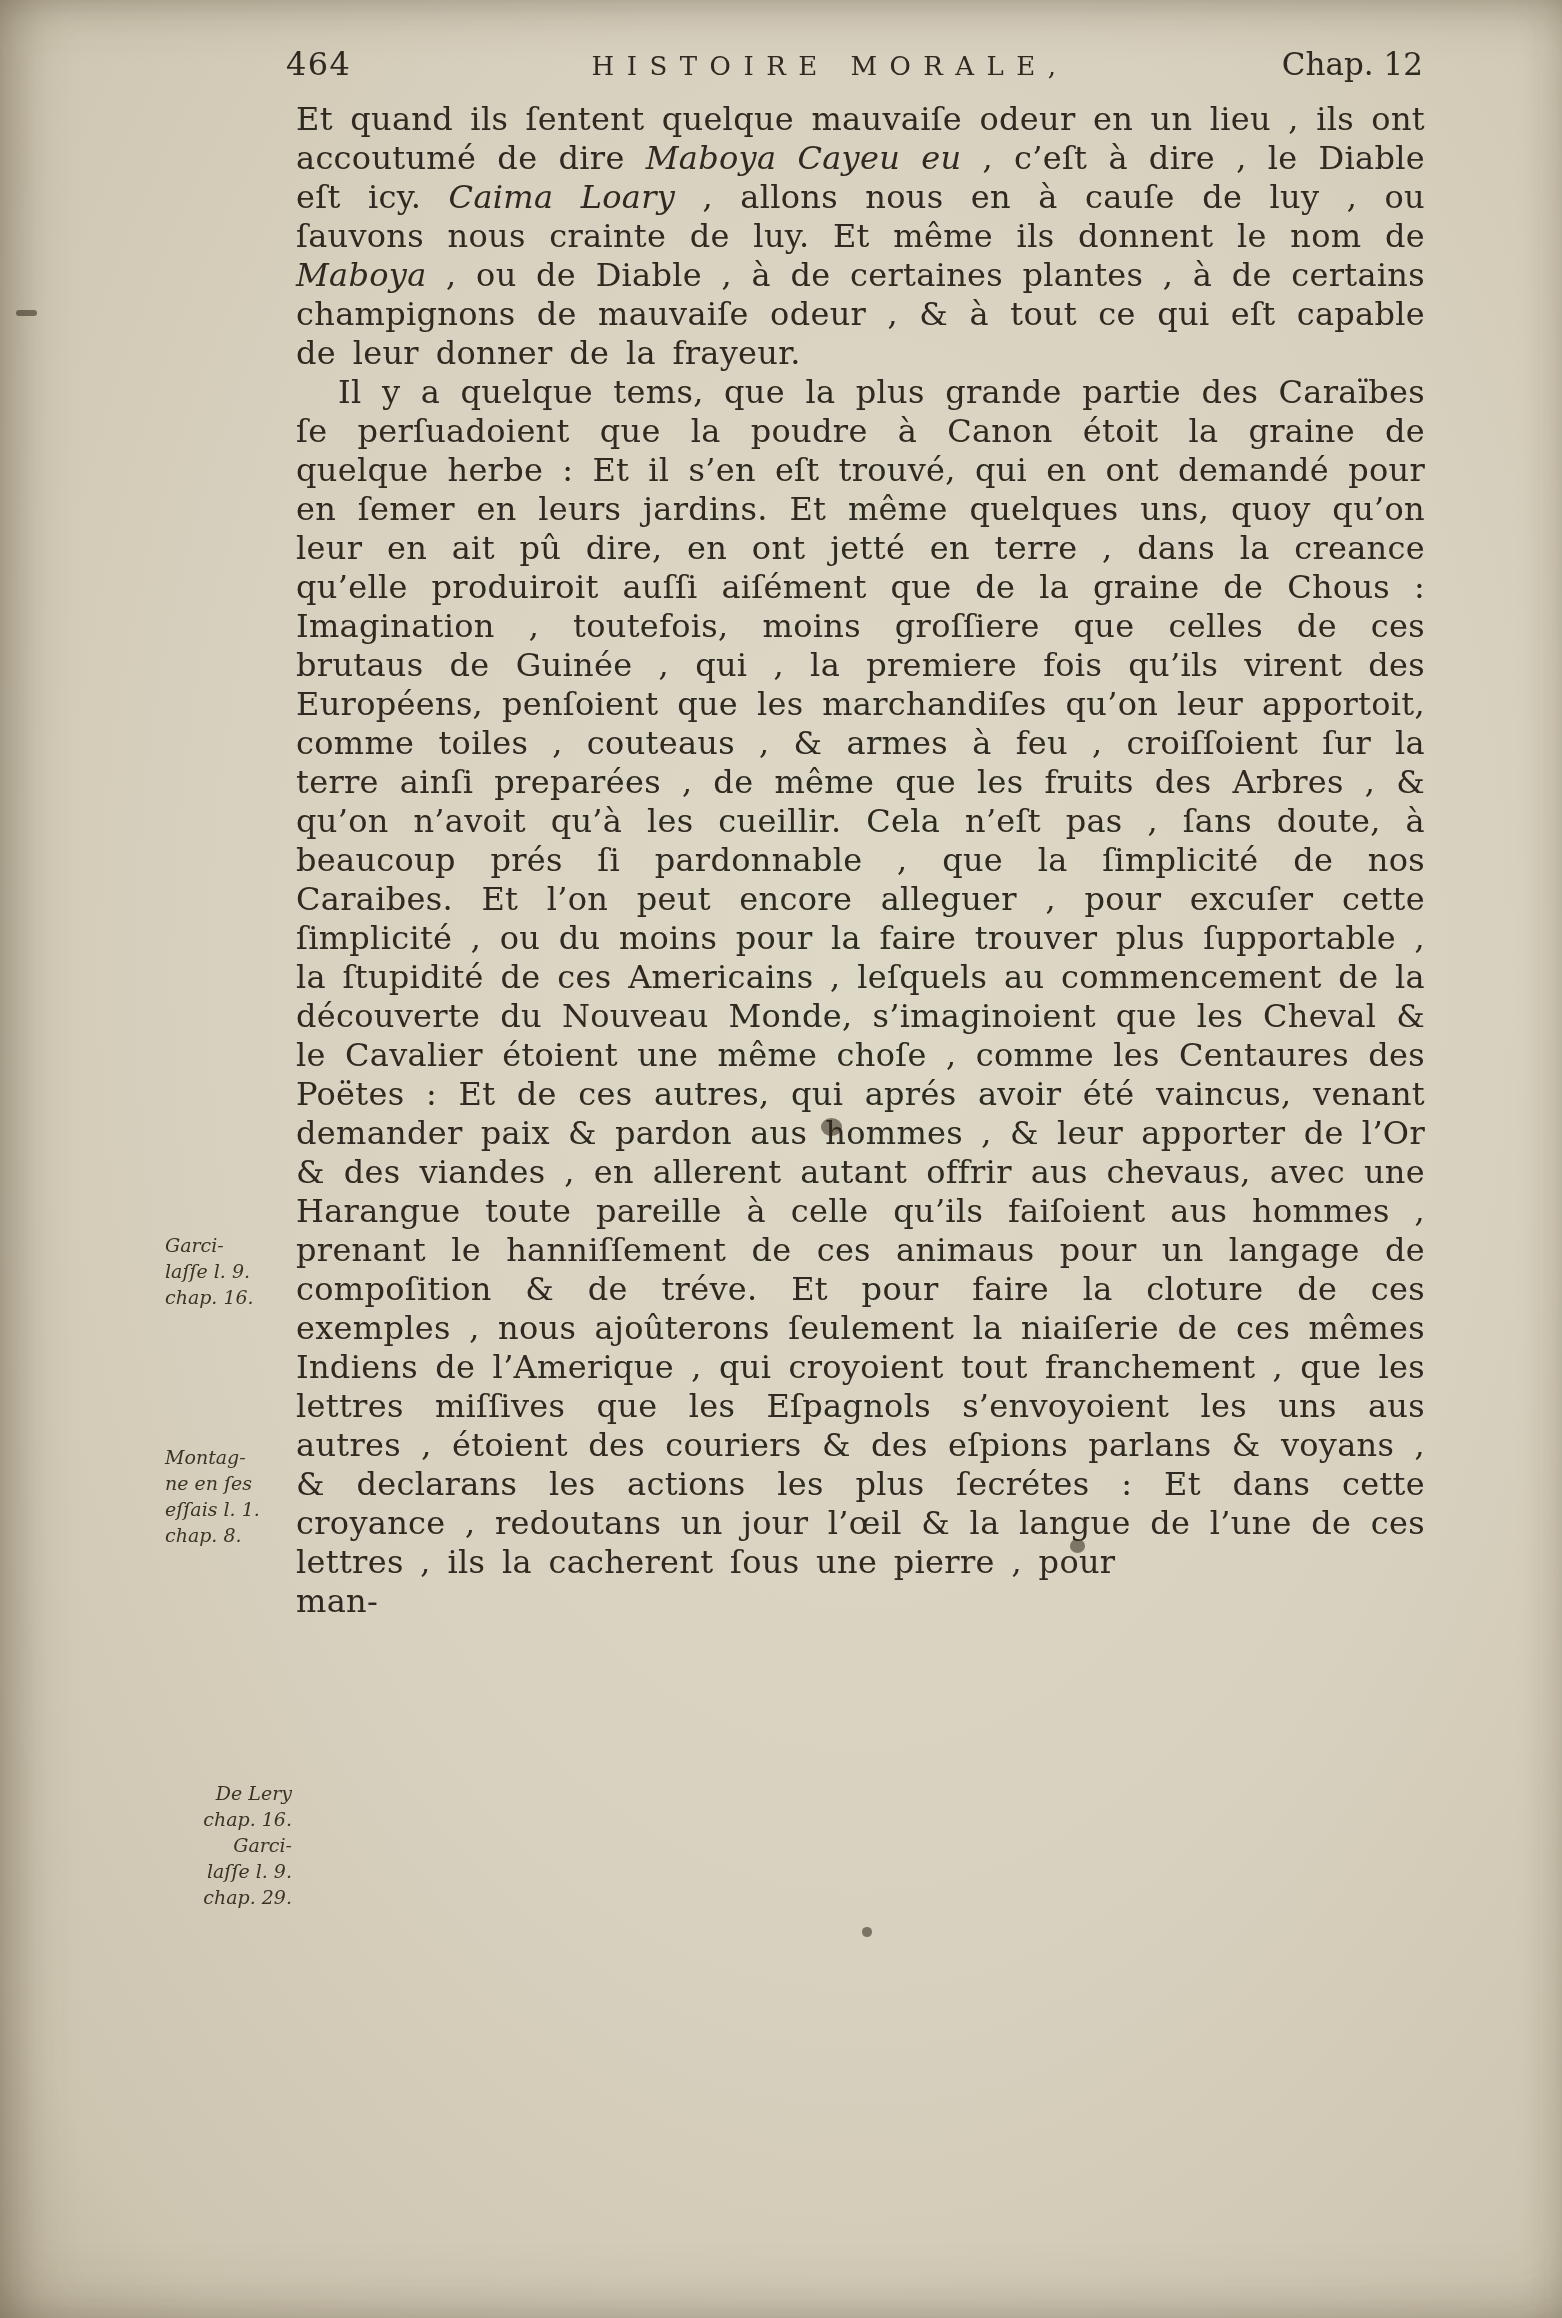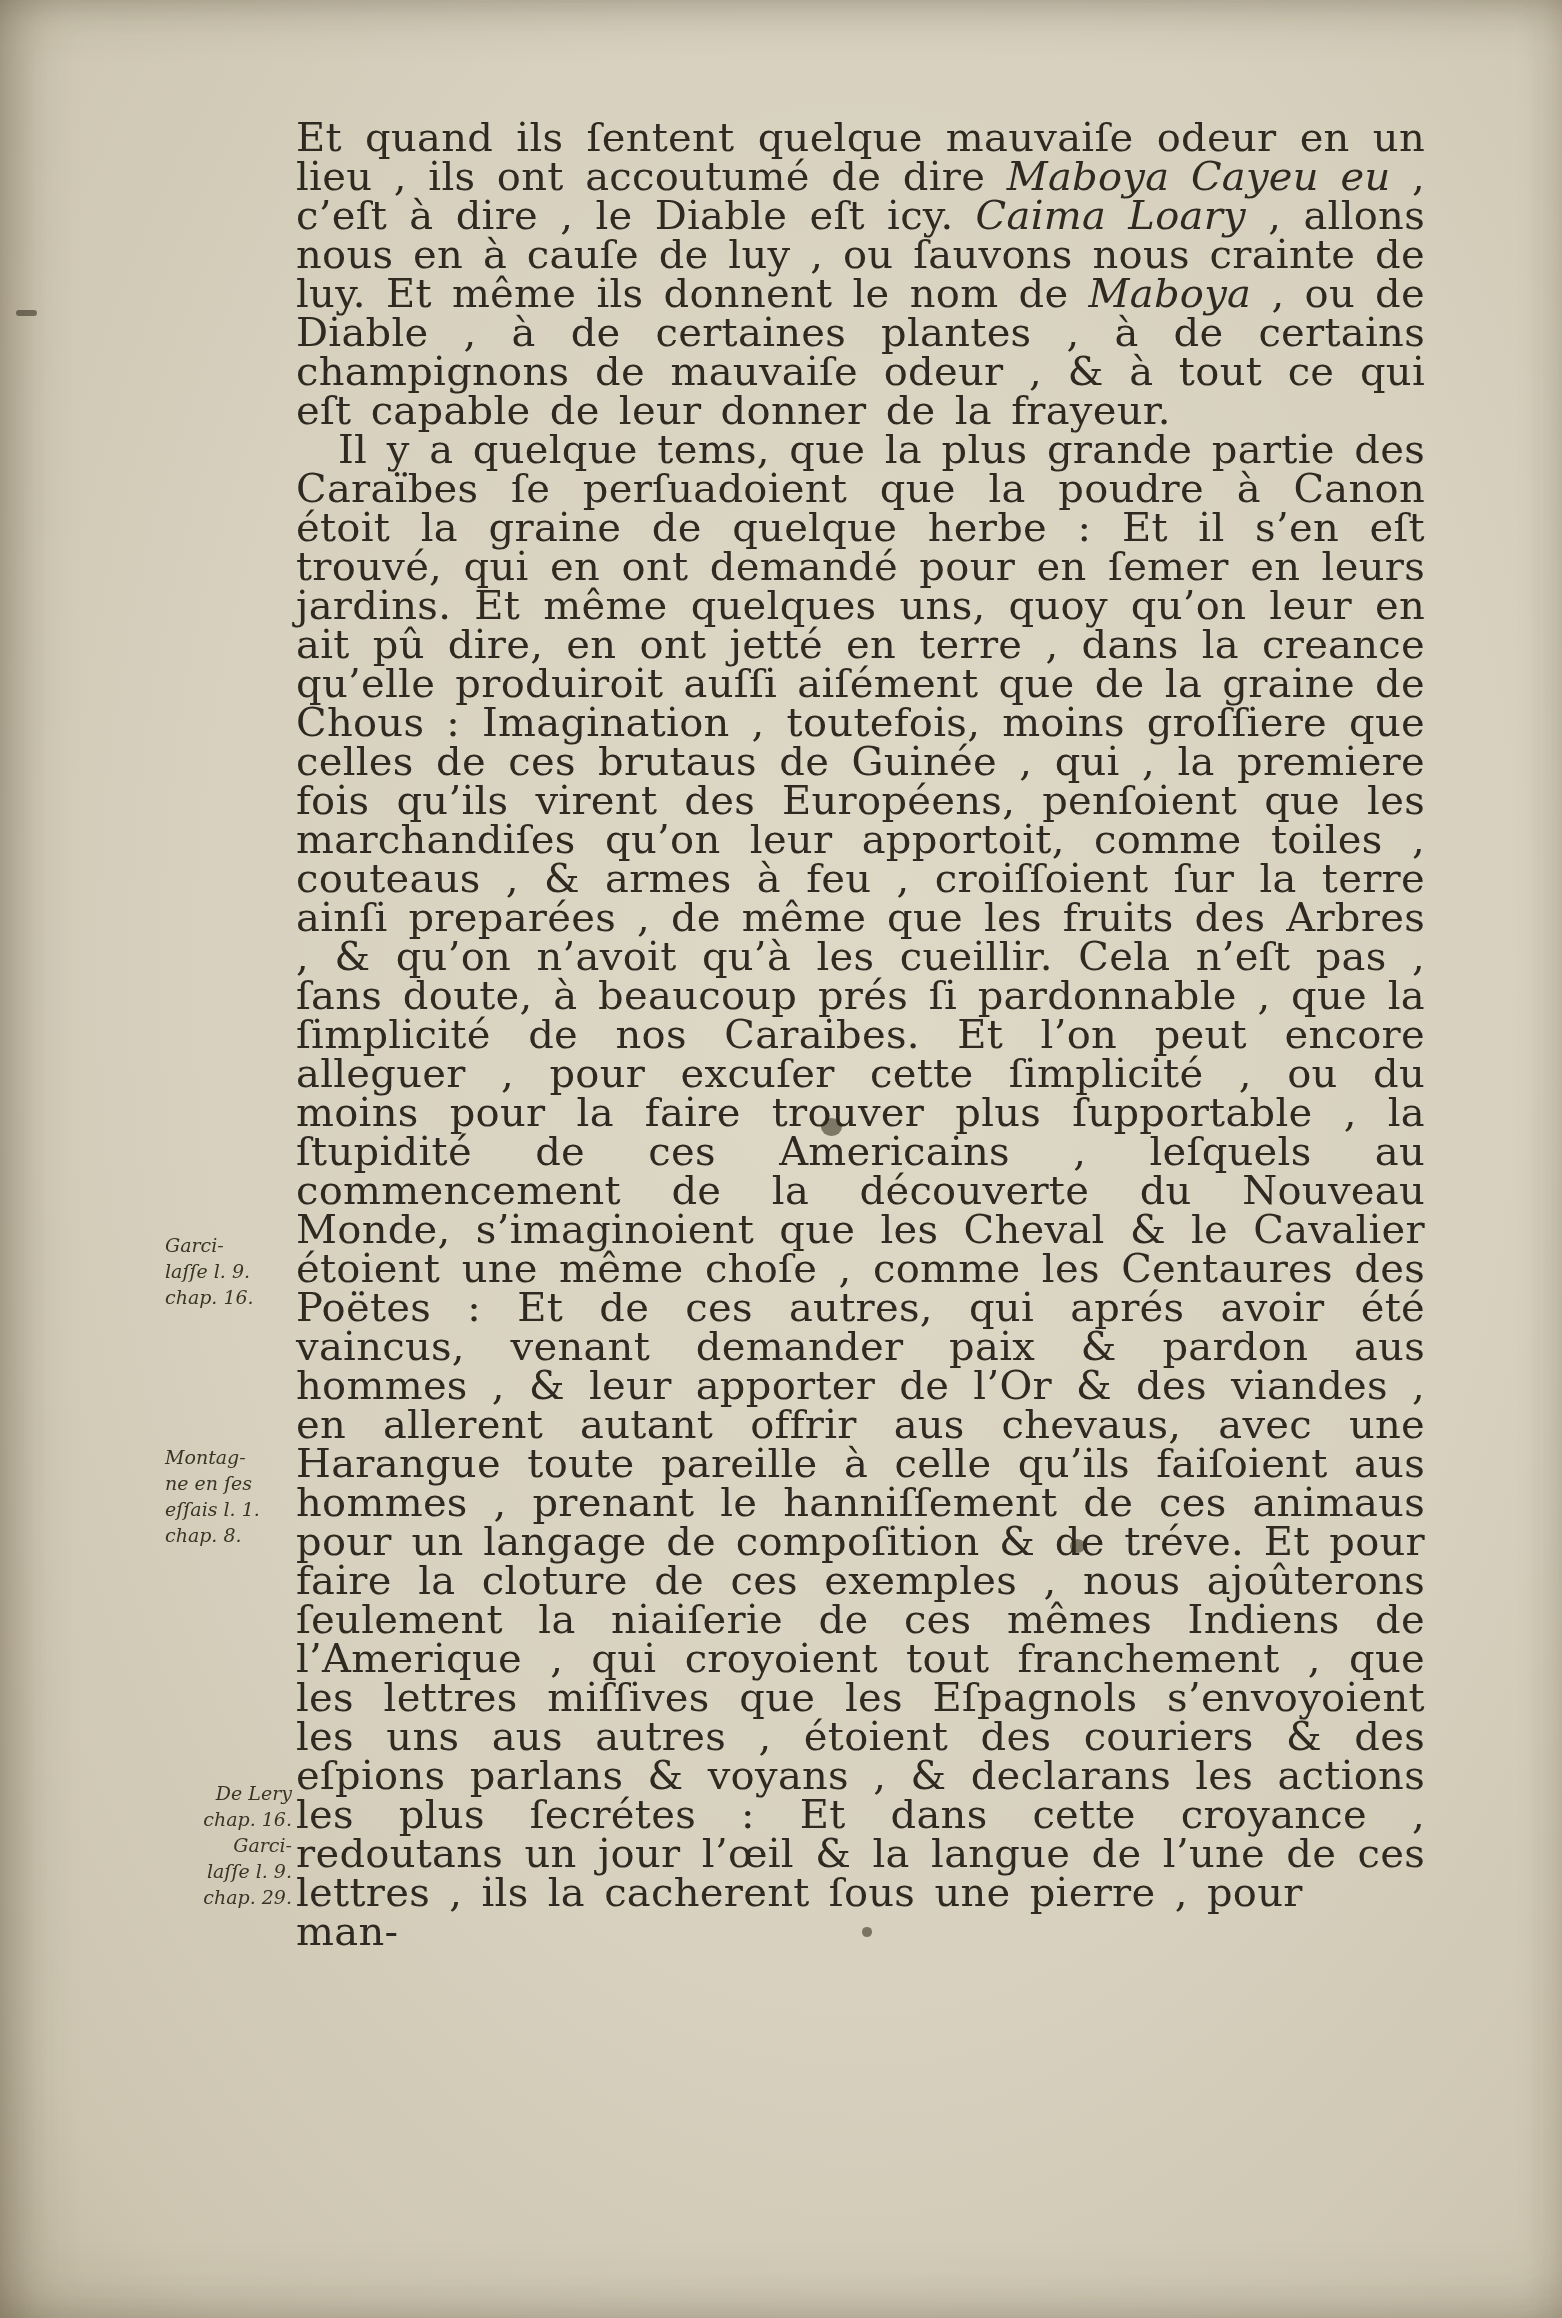--- a/index.html
+++ b/index.html
@@ -52,24 +52,24 @@
     white-space: nowrap;
   }
   .chapter-label {
     font-size: 31px;
     white-space: nowrap;
   }
 
   
   .text-block {
     position: absolute;
-    top: 118px;
+    top: 100px;
     left: 296px;
     width: 1129px;
-    font-size: 40px;
+    font-size: 32px;
     line-height: 39px;
     letter-spacing: 0.3px;
     word-spacing: 6.2px;
     text-align: justify;
     color: var(--ink);
   }
   .text-block p {
     margin: 0;
   }
   .para-indent {
@@ -109,20 +109,25 @@
   .speck-a { left: 16.4px;  top: 310px;  width: 20.6px; height: 6.2px;  border-radius: 3.4px; }
   .speck-b { left: 821px; top: 1118px; width: 20.6px; height: 18px; }
   .speck-c { left: 1070px; top: 1539px; width: 15px; height: 13.7px; }
   .speck-d { left: 862px; top: 1927px; width: 10.3px; height: 9.6px; }
 </style>
 </head>
 <body>
 
 <div class="scan-page">
 
+  <div class="running-head">
+    <span class="page-number">464</span>
+    <span class="running-title">HISTOIRE MORALE,</span>
+    <span class="chapter-label">Chap. 12</span>
+  </div>
 
   <div class="margin-note margin-note-1">Garci-
 laſſe l. 9.
 chap. 16.</div>
   <div class="margin-note margin-note-2">Montag-
 ne en ſes
 eſſais l. 1.
 chap. 8.</div>
   <div class="margin-note margin-note-3">De Lery
 chap. 16.

